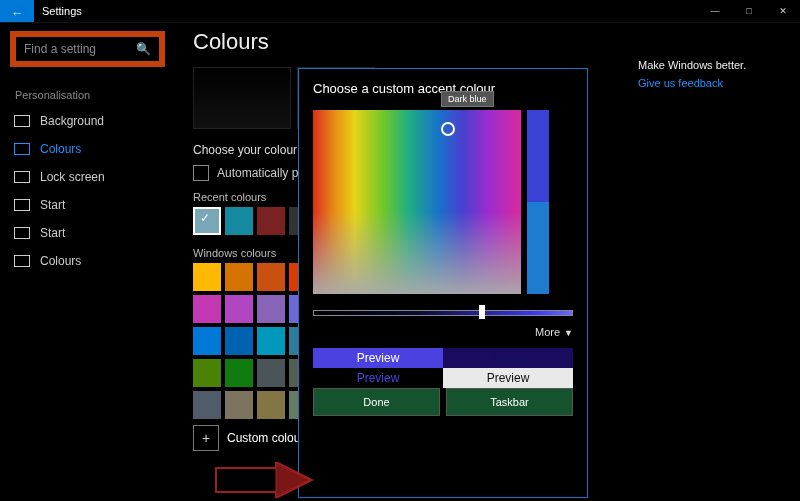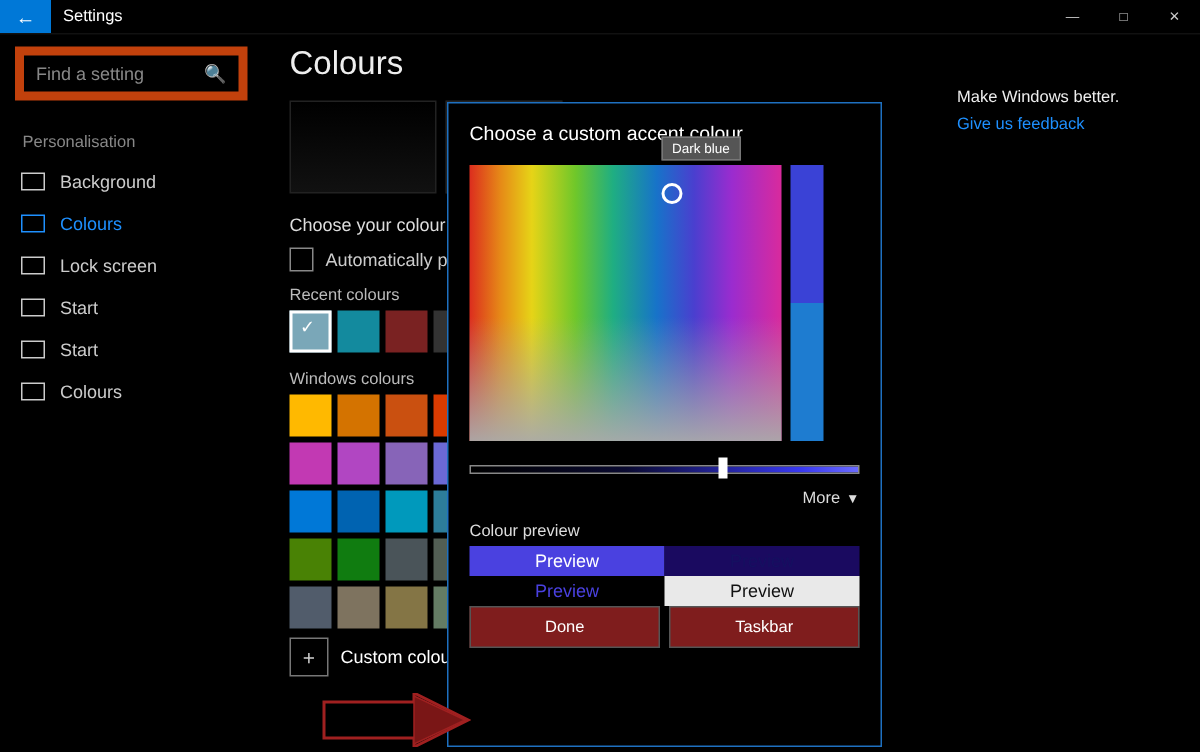--- a/index.html
+++ b/index.html
@@ -61,21 +61,21 @@
   .more .chev{font-size:9px;margin-left:4px}
   .cprevlab{font-size:11px;color:#ddd;margin-bottom:4px}
   .pvgrid{display:grid;grid-template-columns:1fr 1fr}
   .pvcell{height:20px;display:flex;align-items:center;justify-content:center;font-size:12px}
   .pvA{background:#4a41e0;color:#fff}
   .pvB{background:#1a0a60;color:#151060}
   .pvC{background:#000;color:#4a41e0}
   .pvD{background:#e9e9e9;color:#111}
   .warn{color:#e6e600;font-size:10px;margin:8px 0 14px}
   .dbtns{display:flex;gap:6px}
-  .dbtn{flex:1;height:26px;background:#7f1d1d;border:1px solid #555;color:#fff;display:flex;align-items:center;justify-content:center;font-size:11px}
+  .dbtn{flex:1;height:26px;background:#14532d;border:1px solid #555;color:#fff;display:flex;align-items:center;justify-content:center;font-size:11px}
   
   .arrow{position:absolute;left:214px;top:462px;z-index:7}
 </style>
 </head>
 <body>
 
 <div class="titlebar">
   <div class="back">←</div>
   <div class="title">Settings</div>
   <div class="winctrls">
@@ -215,21 +215,20 @@
         <div class="bot"></div>
     </div>
   </div>
   <div class="slider">
     <div class="track"></div>
     <div class="thumb"></div>
   </div>
   <div class="more">
     <span>More</span><span class="chev">▼</span>
   </div>
-  <div class="cprevlab">Colour preview</div>
   <div class="pvgrid">
     <div class="pvcell pvA">Preview</div>
     <div class="pvcell pvB">Preview</div>
     <div class="pvcell pvC">Preview</div>
     <div class="pvcell pvD">Preview</div>
   </div>
   <div class="dbtns">
     <div class="dbtn">Done</div>
     <div class="dbtn">Taskbar</div>
   </div>

